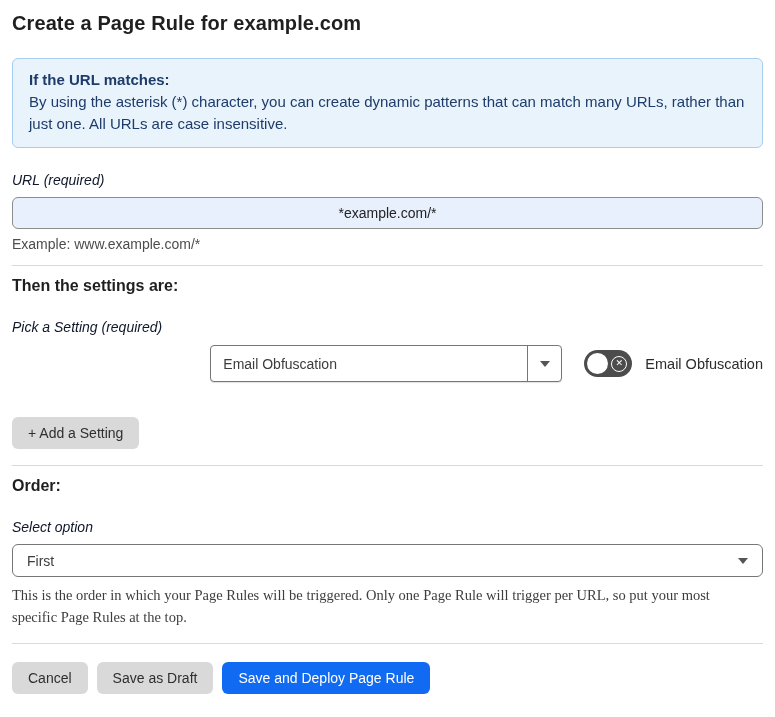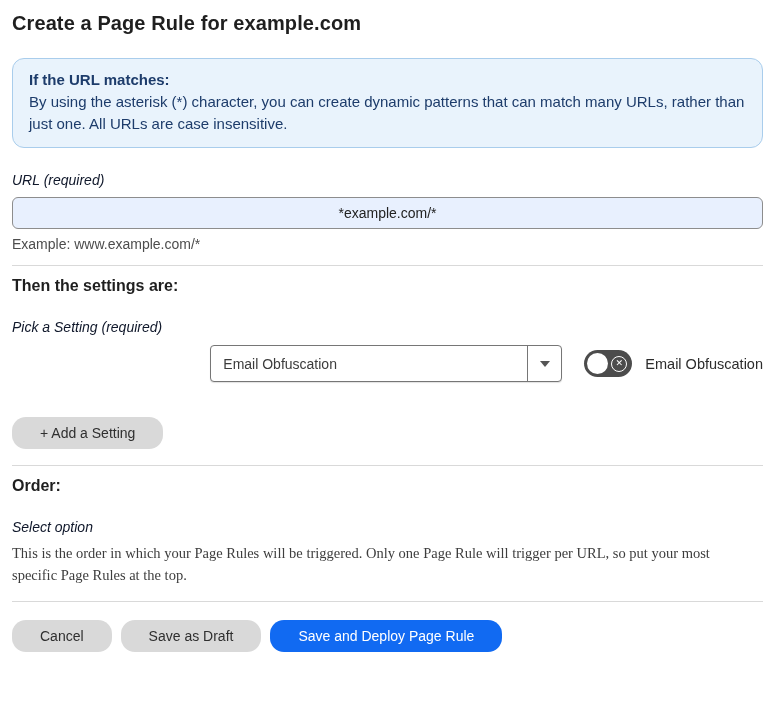--- a/index.html
+++ b/index.html
@@ -27,21 +27,21 @@
     font-size:20px;
     line-height:26px;
     font-weight:bold;
     color:#1f1f1f;
     letter-spacing:.1px;
   }
   .info-box{
     margin-top:22px;
     background:var(--info-bg);
     border:1px solid var(--info-border);
-    border-radius:12px;
+    border-radius:6px;
     padding:10px 16px 12px 16px;
     color:var(--info-text);
     font-size:15px;
     line-height:22px;
   }
   .info-box .info-heading{font-weight:bold;}
   .info-box a.info-link{
     color:var(--link-blue);
     text-decoration:underline;
     cursor:pointer;
@@ -156,24 +156,24 @@
     font-weight:bold;
   }
   .toggle-label{
     margin-left:13px;
     font-size:14.5px;
     color:#2c2c2c;
   }
   .btn{
     display:inline-block;
     border:none;
-    border-radius:14px;
+    border-radius:6px;
     font-family:"Liberation Sans","DejaVu Sans",sans-serif;
     font-size:14px;
-    padding:8px 28px;
+    padding:8px 16px;
     cursor:pointer;
     color:#2f2f2f;
     background:var(--btn-gray);
   }
   .btn.add-setting{margin-top:35px;}
   .btn.primary{
     background:var(--accent-blue);
     color:#fff;
   }
   .order-divider{margin-top:16px;}
@@ -246,20 +246,24 @@
   </div>
 
   <button class="btn add-setting">+ Add a Setting</button>
 
   <hr class="divider order-divider">
 
   <div class="section-heading">Order:</div>
 
   <div class="field-label">Select option</div>
 
+  <div class="order-select">
+    <span>First</span>
+    <span class="tri-down"></span>
+  </div>
 
   <div class="order-help">This is the order in which your Page Rules will be triggered. Only one Page Rule will trigger per URL, so put your most specific Page Rules at the top.</div>
 
   <hr class="divider footer-divider">
 
   <div class="footer-actions">
     <button class="btn">Cancel</button>
     <button class="btn">Save as Draft</button>
     <button class="btn primary">Save and Deploy Page Rule</button>
   </div>

